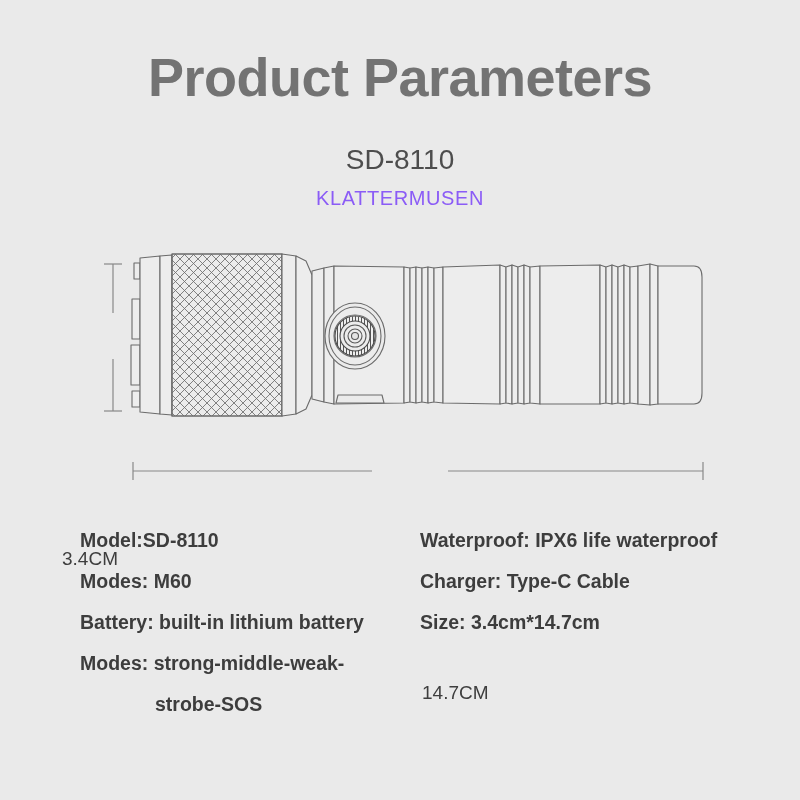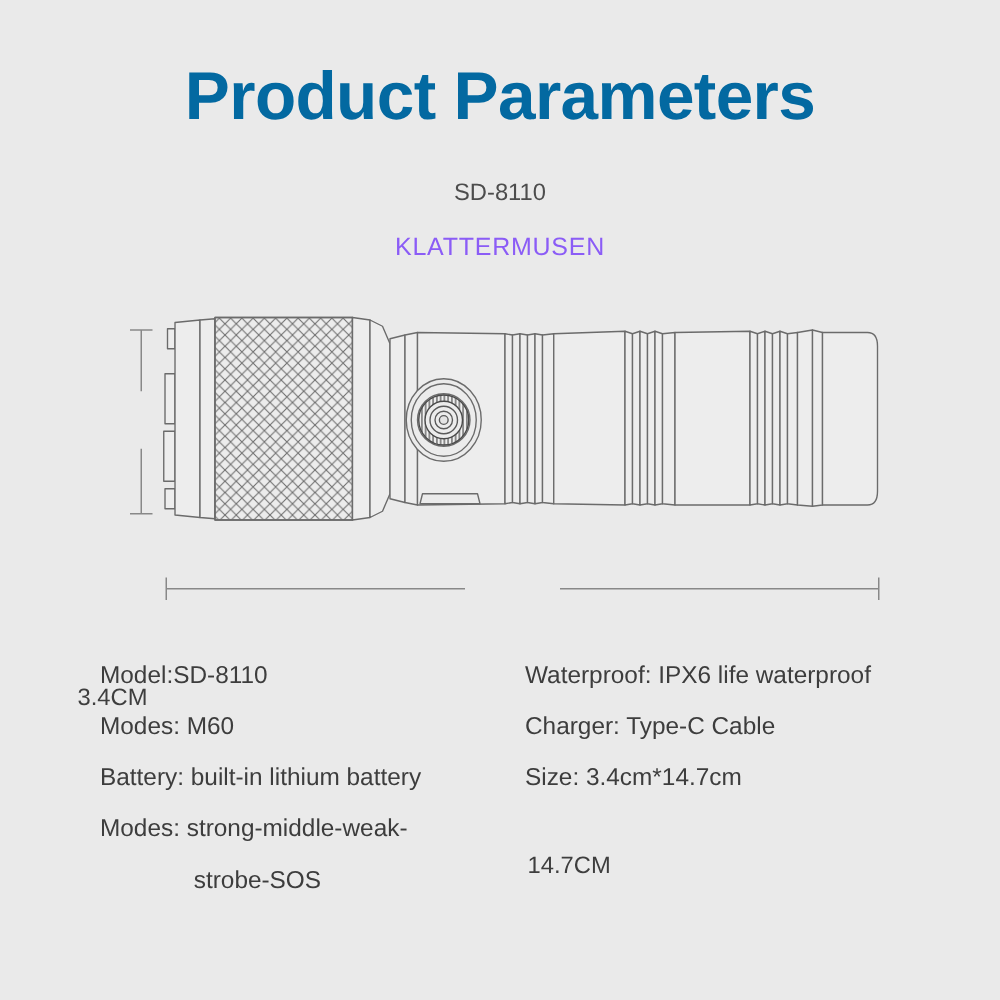--- a/index.html
+++ b/index.html
@@ -11,25 +11,25 @@
     color:#3a3a3a;
     position:relative;
     overflow:hidden;
   }
 
   
   #page-title {
     position:absolute; left:0; top:49px; width:800px;
     text-align:center;
     font-size:54px; font-weight:bold; letter-spacing:-0.5px;
-    color:#0369a1; line-height:1.05;
+    color:#737373; line-height:1.05;
   }
   #model-subtitle {
     position:absolute; left:0; top:144px; width:800px;
-    text-align:center; font-size:19px; color:#4d4d4d;
+    text-align:center; font-size:28px; color:#4d4d4d;
   }
   #brand-name {
     position:absolute; left:0; top:187px; width:800px;
     text-align:center; font-size:20px; color:#8b5cf6; letter-spacing:0.6px;
   }
 
   
   #diagram { position:absolute; left:0; top:241px; width:652px; height:260px; }
   #diagram svg { display:block; }
 
@@ -37,21 +37,21 @@
     position:absolute;
     font-size:19px; color:#3e3e3e;
     background:#eaeaea;
     padding:0 4px;
     white-space:nowrap;
   }
   #vertical-dim-label { left:58px; top:307px; }
   #horizontal-dim-label { left:381px; top:441px;margin-left:37px; }
 
   
-  #specs { position:absolute; left:0; top:520px; width:800px; height:250px; }
+  #specs { position:absolute; left:0; top:520px; width:800px; height:250px;font-weight:bold; }
   .spec-col { position:absolute; top:0; }
   #spec-col-left  { left:80px;  width:330px; }
   #spec-col-right { left:420px; width:350px; }
   .spec-line {
     font-size:19.5px; color:#3d3d3d;
     line-height:41px; white-space:nowrap;
   }
   .spec-line.indent { padding-left:75px; }
 </style>
 </head>

